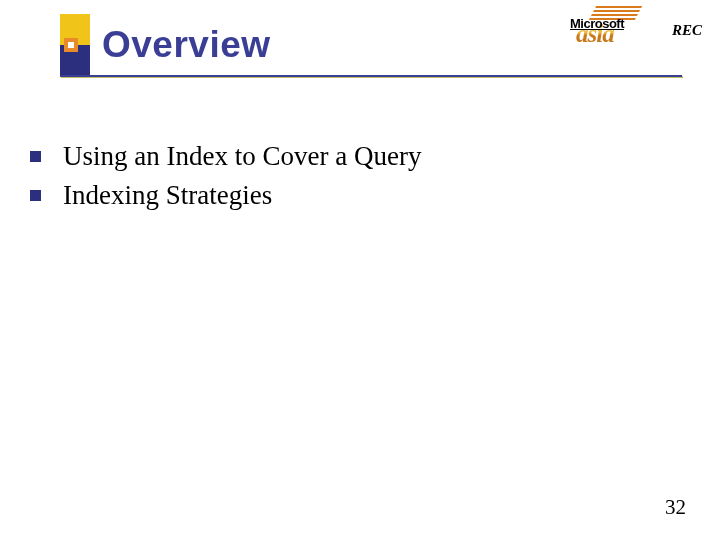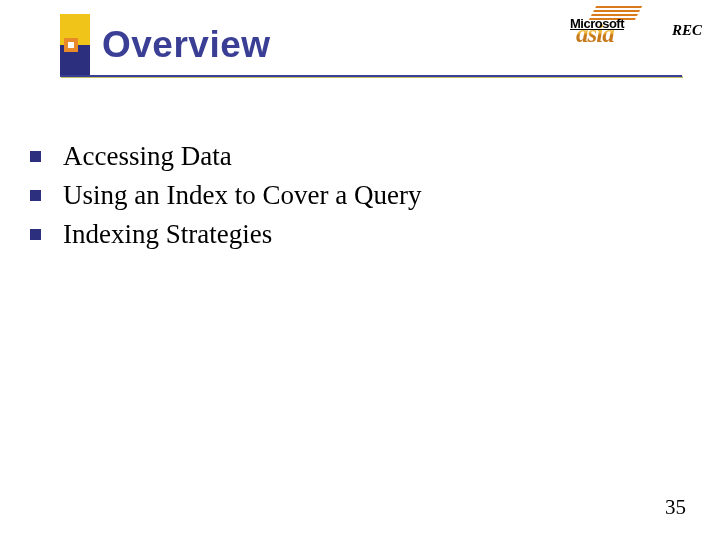--- a/index.html
+++ b/index.html
@@ -145,25 +145,21 @@
 <div class="logo">
   <div class="stripes"></div>
   <div class="asia">asia</div>
   <div class="ms">Microsoft</div>
 </div>
 <div class="rec">REC</div>
 
 <div class="content">
   <div class="item">
     <div class="bullet"></div>
-    <div class="item-text">Accessing Data</div>
-  </div>
-  <div class="item">
-    <div class="bullet"></div>
     <div class="item-text">Using an Index to Cover a Query</div>
   </div>
   <div class="item">
     <div class="bullet"></div>
     <div class="item-text">Indexing Strategies</div>
   </div>
 </div>
 
-<div class="pagenum">35</div>
+<div class="pagenum">32</div>
 
 </body></html>

